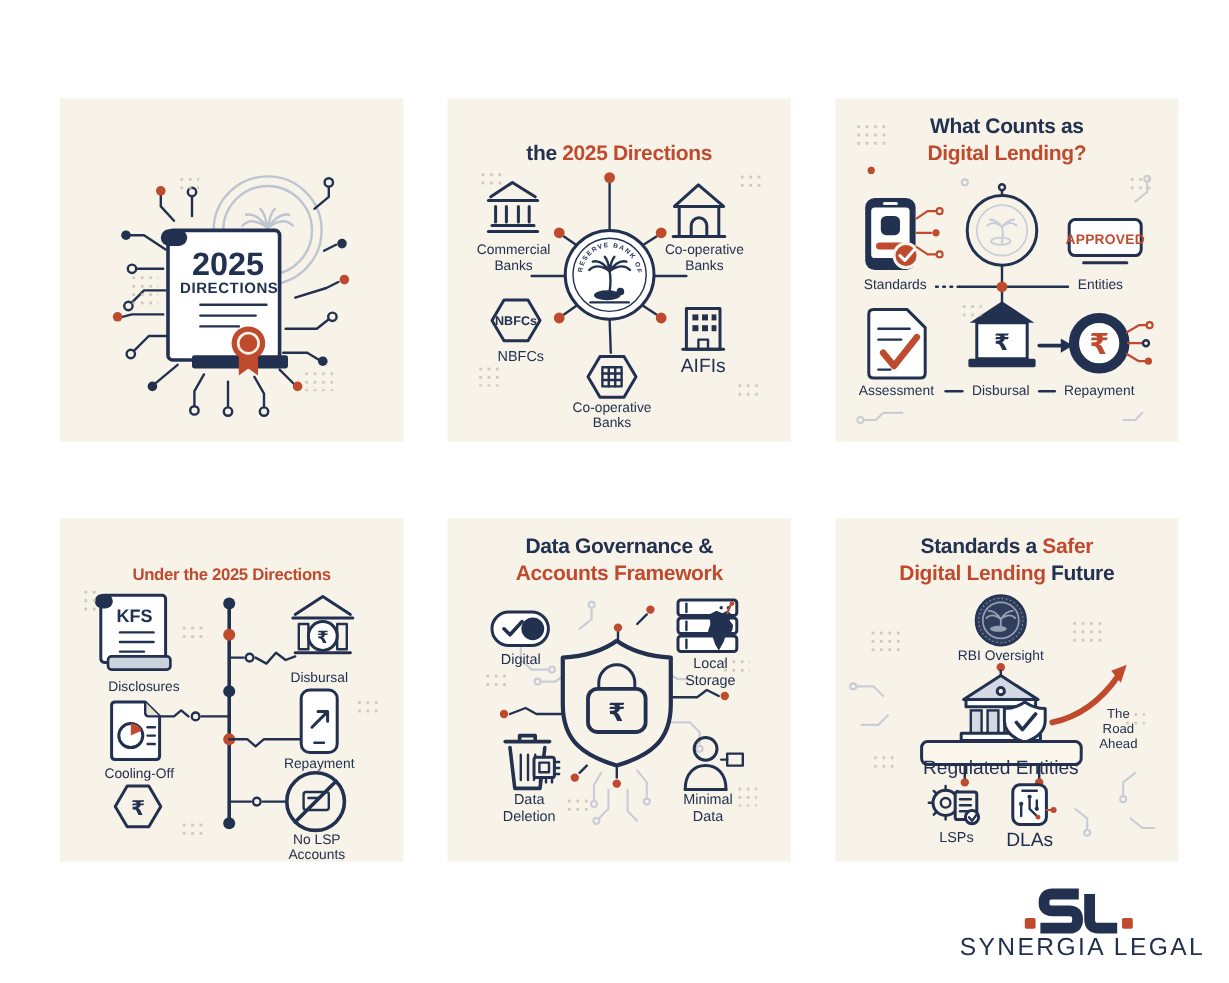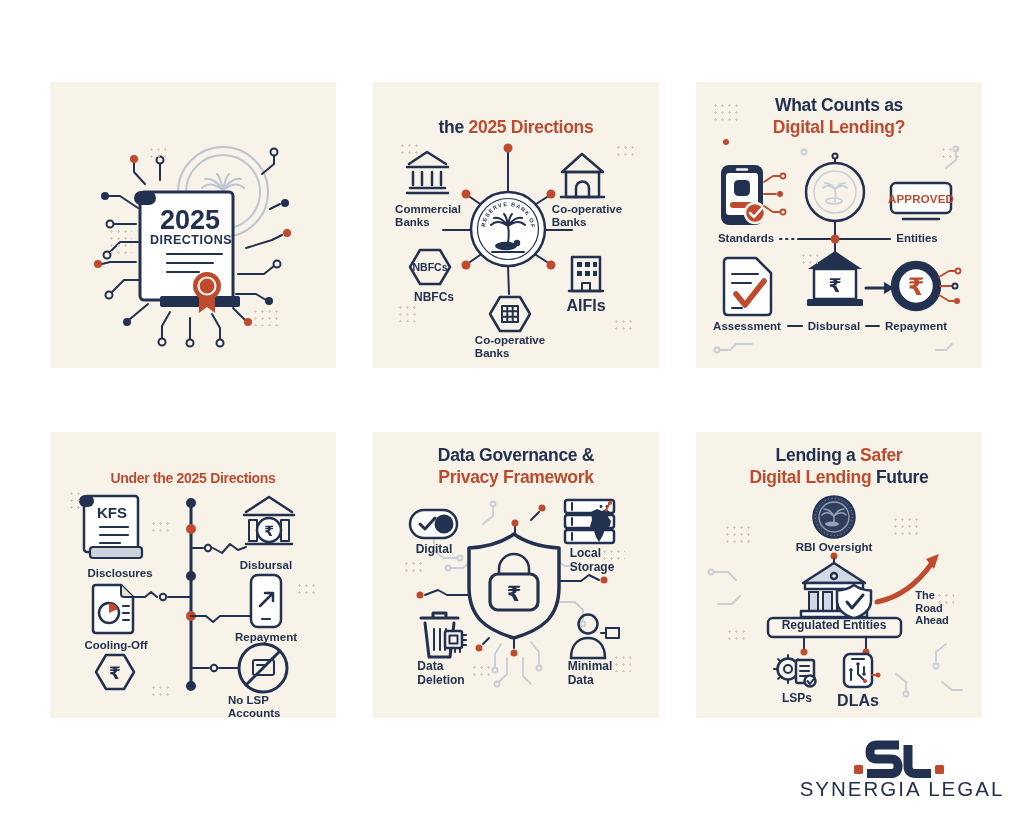--- a/index.html
+++ b/index.html
@@ -5,21 +5,21 @@
   html,body{margin:0;padding:0}
   body{width:1024px;height:819px;background:#ffffff;font-family:"Liberation Sans","DejaVu Sans",sans-serif;position:relative;overflow:hidden}
   .page{position:absolute;inset:0}
   .panel{position:absolute;width:286px;height:286px;background:#f8f3e9}
   #p1{left:50px;top:82px}  #p2{left:373px;top:82px}  #p3{left:696px;top:82px}
   #p4{left:50px;top:432px} #p5{left:373px;top:432px} #p6{left:696px;top:432px}
   .title{position:absolute;top:13px;left:0;right:0;text-align:center;font-weight:800;font-size:17.5px;line-height:1.24;letter-spacing:-0.3px;color:#22314f}
   .navy{color:#22314f}
   .red{color:#bf4a2e}
   .sub{font-size:14px}
-  .lbl{position:absolute;font-size:11.5px;font-weight:700;color:#22314f;transform:translateX(-50%);white-space:pre-line;line-height:1.15}
+  .lbl{position:absolute;font-size:11.5px;font-weight:400;color:#22314f;text-align:center;transform:translateX(-50%);white-space:pre-line;line-height:1.15}
   .art{position:absolute;left:0;top:0;width:286px;height:286px}
   .dots{position:absolute;background-image:radial-gradient(#ccc4b4 1.1px,transparent 1.1px);background-size:7px 7px;opacity:.85}
   
   .sn{stroke:#22314f;fill:none;stroke-width:2.5;stroke-linecap:round;stroke-linejoin:round}
   .sn2{stroke:#22314f;fill:none;stroke-width:2;stroke-linecap:round;stroke-linejoin:round}
   .sn3{stroke:#22314f;fill:none;stroke-width:3;stroke-linecap:round;stroke-linejoin:round}
   .fw{fill:#ffffff;stroke:#22314f;stroke-width:2.5;stroke-linejoin:round}
   .fc{fill:#f8f3e9;stroke:#22314f;stroke-width:2.5;stroke-linejoin:round}
   .fnavy{fill:#22314f;stroke:none}
   .fred{fill:#bf4a2e;stroke:none}
@@ -461,21 +461,21 @@
         <path d="M198,226 c0,-14 8,-20 17,-20 c9,0 17,6 17,20" class="sn" stroke-width="2.8"></path>
         <line x1="198" y1="226" x2="232" y2="226" class="sn" stroke-width="2.8"></line>
         <rect x="233" y="196" width="13" height="10" class="sn2"></rect>
         <line x1="233" y1="201" x2="228" y2="201" class="sn2" stroke-width="1.8"></line>
       </g>
     </svg>
     <div class="dots" style="left:30px;top:128px;width:22px;height:16px"></div>
     <div class="dots" style="left:228px;top:116px;width:24px;height:14px"></div>
     <div class="dots" style="left:98px;top:232px;width:20px;height:14px"></div>
     <div class="dots" style="left:240px;top:222px;width:18px;height:18px"></div>
-    <div class="title"><span class="navy">Data Governance &amp;</span><br><span class="red">Privacy Framework</span></div>
+    <div class="title"><span class="navy">Data Governance &amp;</span><br><span class="red">Accounts Framework</span></div>
     <div class="lbl" style="left:61px;top:111px;font-size:12px">Digital</div>
     <div class="lbl" style="left:219px;top:115px;font-size:12px">Local
 Storage</div>
     <div class="lbl" style="left:68px;top:228px;font-size:12px">Data
 Deletion</div>
     <div class="lbl" style="left:217px;top:228px;font-size:12px">Minimal
 Data</div>
   </div>
 
   <div class="panel" id="p6">
@@ -562,23 +562,23 @@
         <circle cx="168" cy="242" r="1.8" class="fnavy"></circle>
         <circle cx="169" cy="249" r="2" class="fred"></circle>
         <line x1="176" y1="243" x2="180" y2="243" class="sr" stroke-width="1.6"></line>
         <circle cx="182" cy="243" r="2.5" class="fred"></circle>
       </g>
     </svg>
     <div class="dots" style="left:28px;top:92px;width:26px;height:20px"></div>
     <div class="dots" style="left:196px;top:84px;width:30px;height:22px"></div>
     <div class="dots" style="left:30px;top:196px;width:20px;height:14px"></div>
     <div class="dots" style="left:240px;top:160px;width:18px;height:14px"></div>
-    <div class="title"><span class="navy">Lending a </span><span class="red">Safer</span><br><span class="red">Digital Lending </span><span class="navy">Future</span></div>
+    <div class="title"><span class="navy">Standards a </span><span class="red">Safer</span><br><span class="red">Digital Lending </span><span class="navy">Future</span></div>
     <div class="lbl" style="left:138px;top:109px">RBI Oversight</div>
-    <div class="lbl" style="left:138px;top:187px;font-size:12px">Regulated Entities</div>
+    <div class="lbl" style="left:138px;top:200px;font-size:16px">Regulated Entities</div>
     <div class="lbl" style="left:236px;top:157px;font-size:11px">The
 Road
 Ahead</div>
     <div class="lbl" style="left:101px;top:260px;font-size:12px">LSPs</div>
     <div class="lbl" style="left:162px;top:260px;font-size:16px">DLAs</div>
   </div>
 
   <div class="logo">
     <svg viewBox="0 0 215 72" width="215" height="72">
       <rect x="59" y="32" width="9" height="9" rx="1.5" class="fred"></rect>

